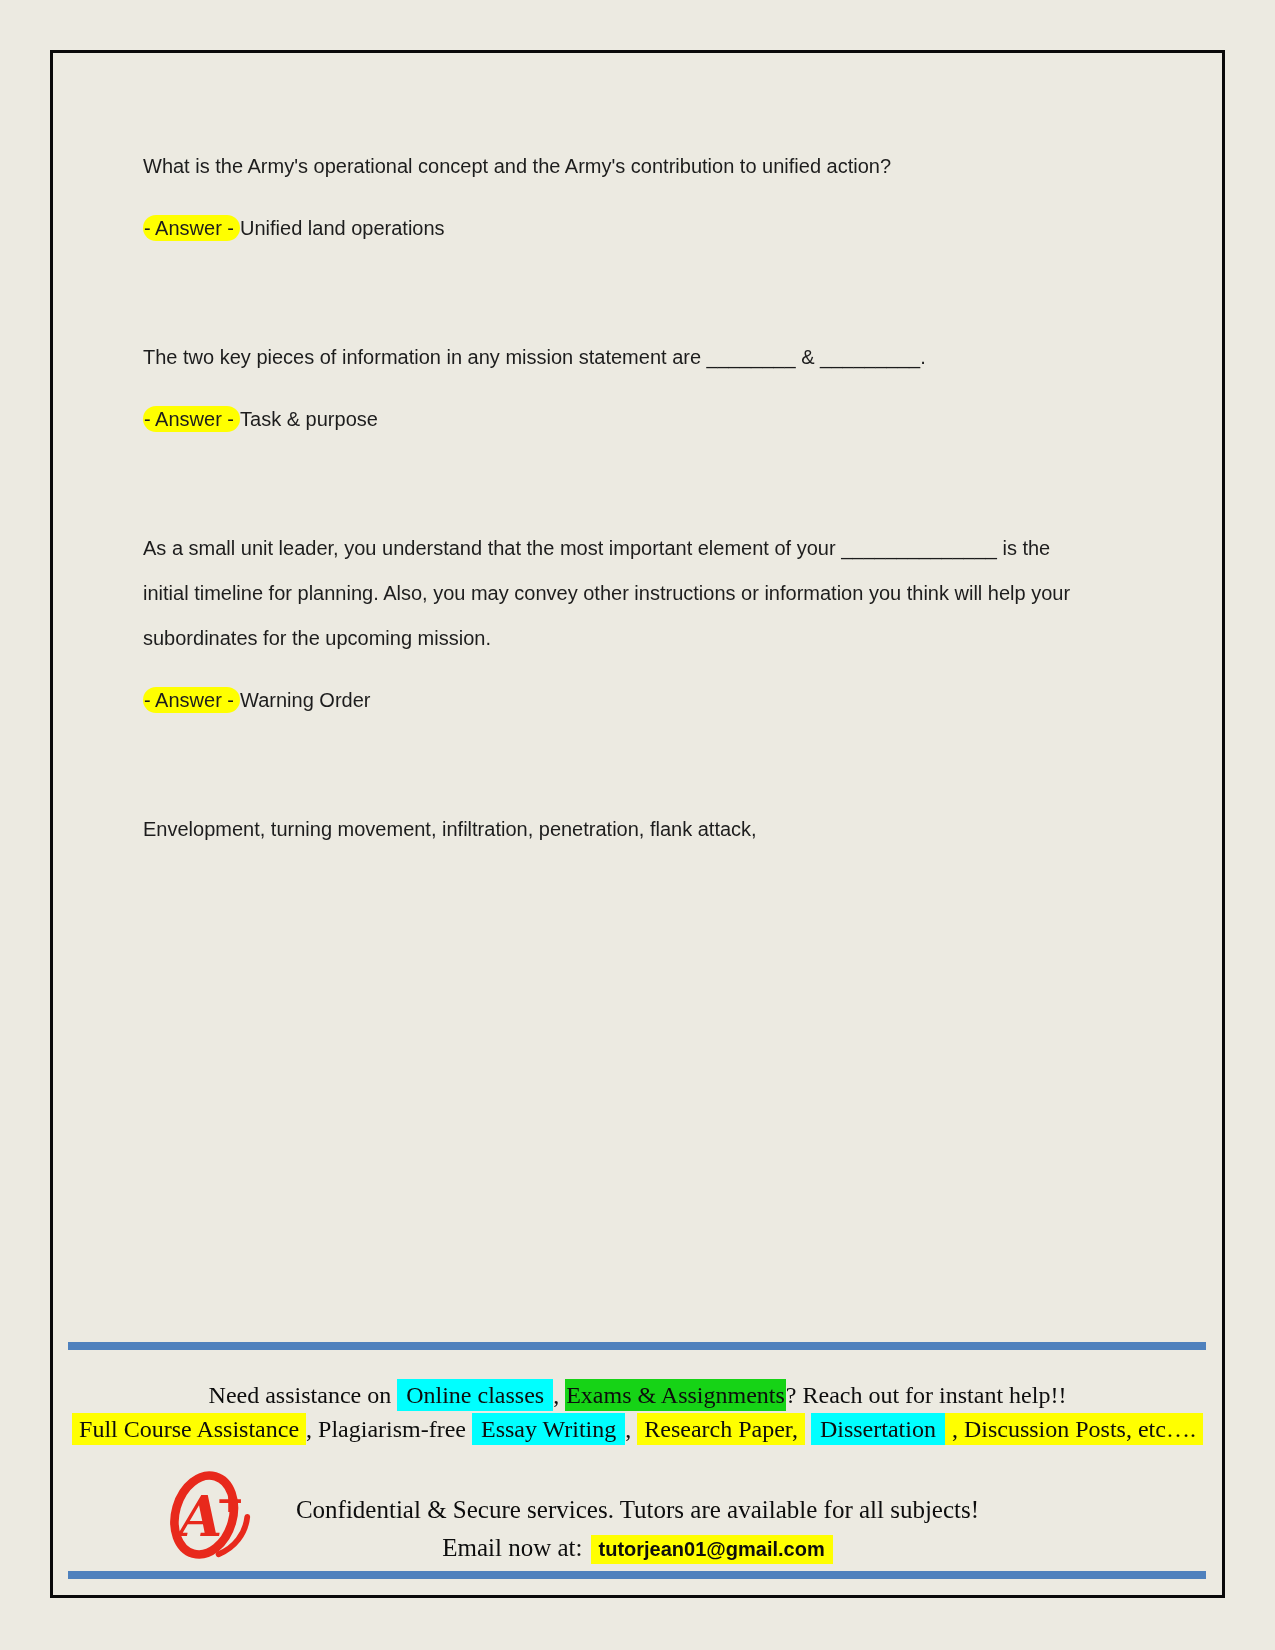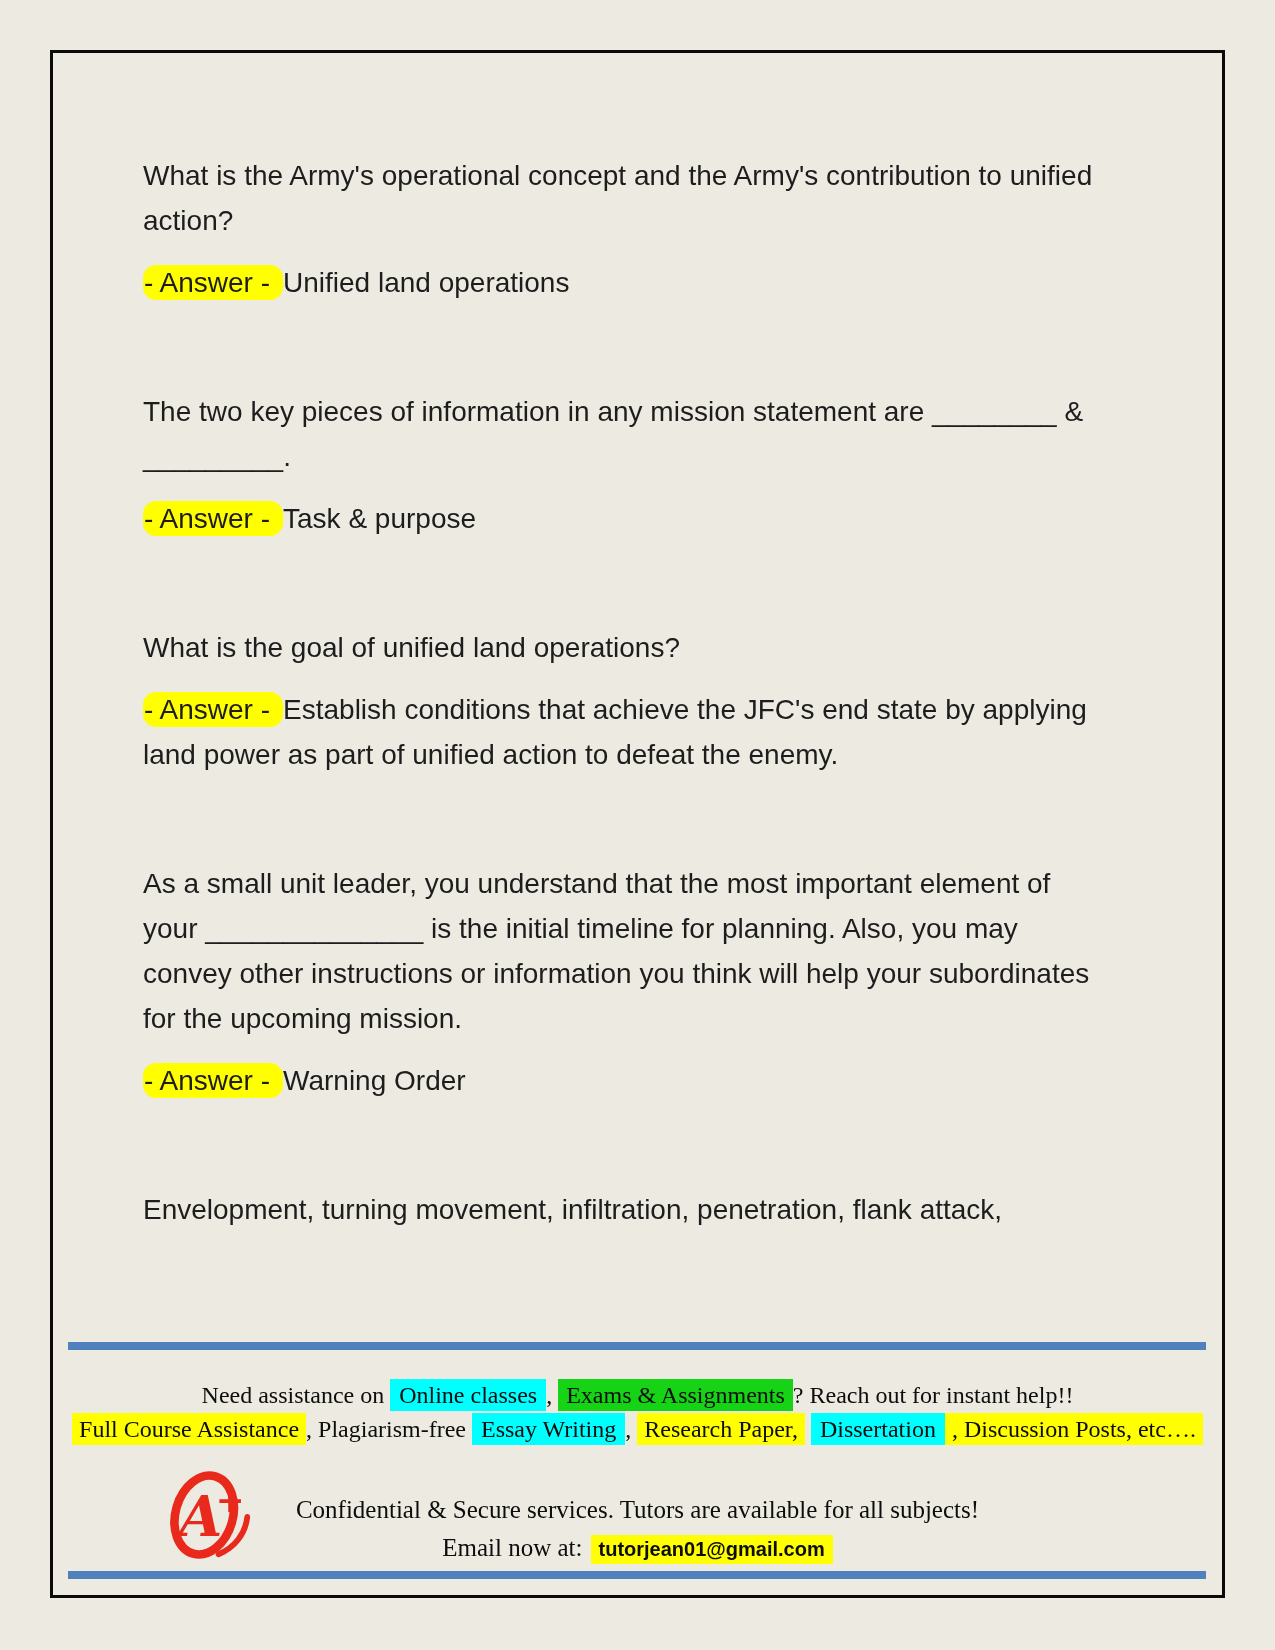--- a/index.html
+++ b/index.html
@@ -13,47 +13,47 @@
 
   
   .sheet {
     position:absolute; left:50px; top:50px;
     width:1175px; height:1548px;
     border:3px solid var(--border,#0a0a0a);
   }
 
   
   .content {
-    position:absolute; top:100px; left:90px; width:952px;
+    position:absolute; top:91px; left:90px; width:952px;
     color: var(--ink,#1d1d1d);
-    font-size:28px; line-height:45px;
+    font-size:20px; line-height:45px;
   }
   .question { margin-bottom:17px; }
   .answer   { margin-bottom:84px; }
   .question.last { margin-bottom:15px; }
   .hl-label {
     background: var(--highlight-yellow,#ffff00);
-    padding:2px 13px 2px 1px;
+    padding:2px 6px 2px 1px;
     border-radius:13px;
   }
 
   
   .footer {
     position:absolute; left:0; right:0; bottom:0;
     font-family:"Liberation Serif", serif;
     color:#0d0d0d;
     text-align:center;
   }
   .rule { height:8px; background: var(--rule-blue,#4F81BD); margin:0 16px 0 15px; }
   .rule-top { margin-bottom:28px; }
   .promo-line { font-size:24px; line-height:34px; white-space:nowrap; }
   .hl-none   { background:transparent; }
   .hl-yellow { background: var(--highlight-yellow,#ffff00); padding:3px 7px; }
   .hl-cyan   { background: var(--highlight-cyan,#00ffff);  padding:3px 9px; }
-  .hl-green  { background: var(--highlight-green,#16D316); padding:3px 8px;text-align:right; }
+  .hl-green  { background: var(--highlight-green,#16D316); padding:3px 1px;text-align:right; }
 
   .contact { position:relative; margin-top:46px; }
   .conf-line  { font-size:25px; line-height:36px; }
   .email-line { font-size:25px; line-height:40px; }
   .email-value {
     font-family:"Liberation Sans", sans-serif;
     font-weight:bold; font-size:20px;
     background: var(--highlight-yellow,#ffff00);
     padding:3px 8px 4px 8px;
     margin-left:8px;
@@ -76,24 +76,20 @@
     <section>
       <p class="question">What is the Army's operational concept and the Army's contribution to unified action?</p>
       <p class="answer"><span class="hl-label">- Answer -</span><span>Unified land operations</span></p>
     </section>
 
     <section>
       <p class="question">The two key pieces of information in any mission statement are ________ &amp; _________.</p>
       <p class="answer"><span class="hl-label">- Answer -</span><span>Task &amp; purpose</span></p>
     </section>
 
-    <section>
-      <p class="question">What is the goal of unified land operations?</p>
-      <p class="answer"><span class="hl-label">- Answer -</span><span>Establish conditions that achieve the JFC's end state by applying land power as part of unified action to defeat the enemy.</span></p>
-    </section>
 
     <section>
       <p class="question">As a small unit leader, you understand that the most important element of your ______________ is the initial timeline for planning. Also, you may convey other instructions or information you think will help your subordinates for the upcoming mission.</p>
       <p class="answer"><span class="hl-label">- Answer -</span><span>Warning Order</span></p>
     </section>
 
     <section>
       <p class="question last">Envelopment, turning movement, infiltration, penetration, flank attack,</p>
     </section>
 

